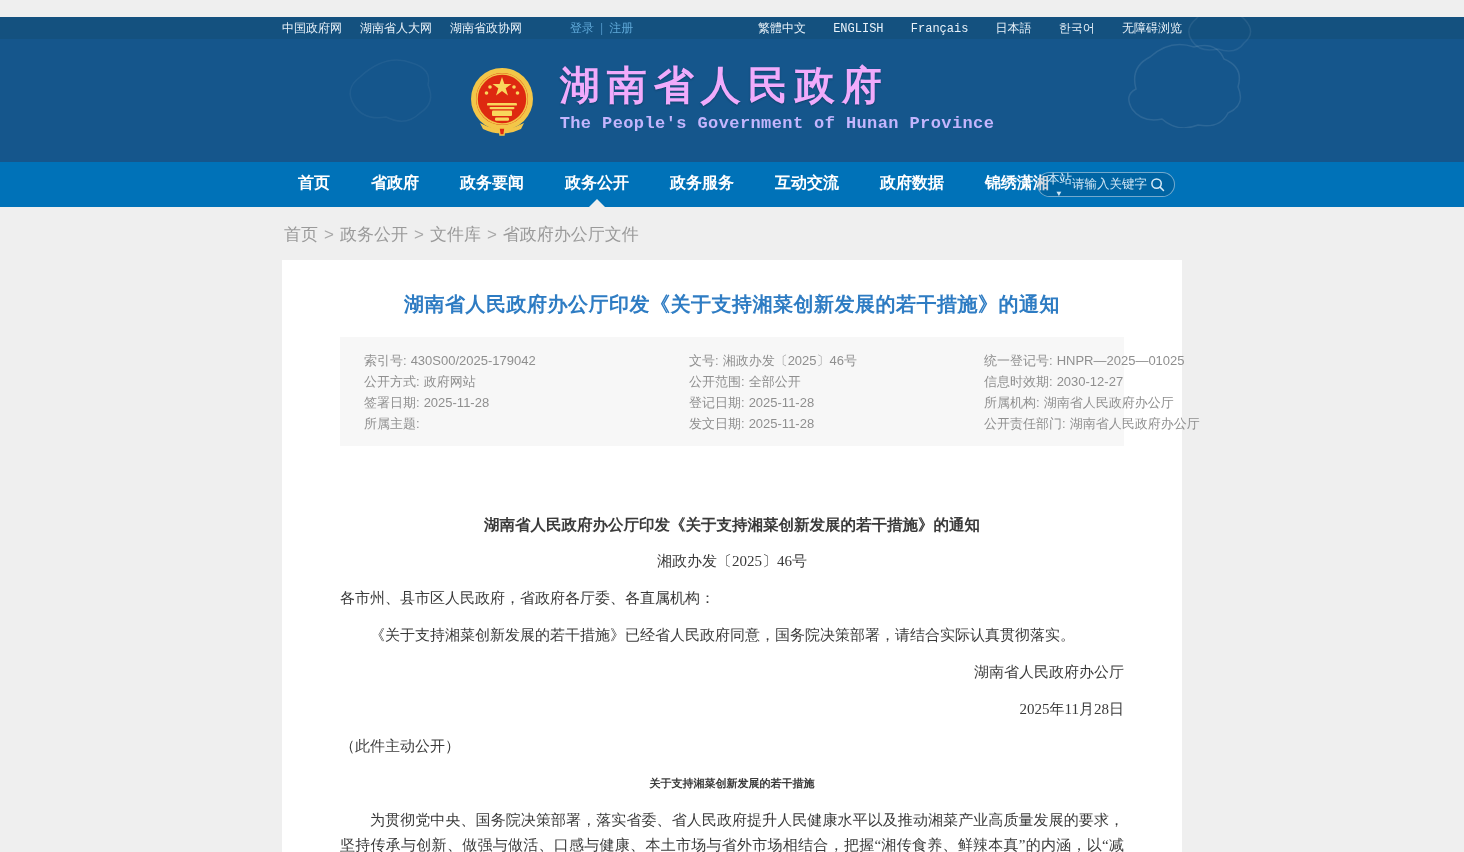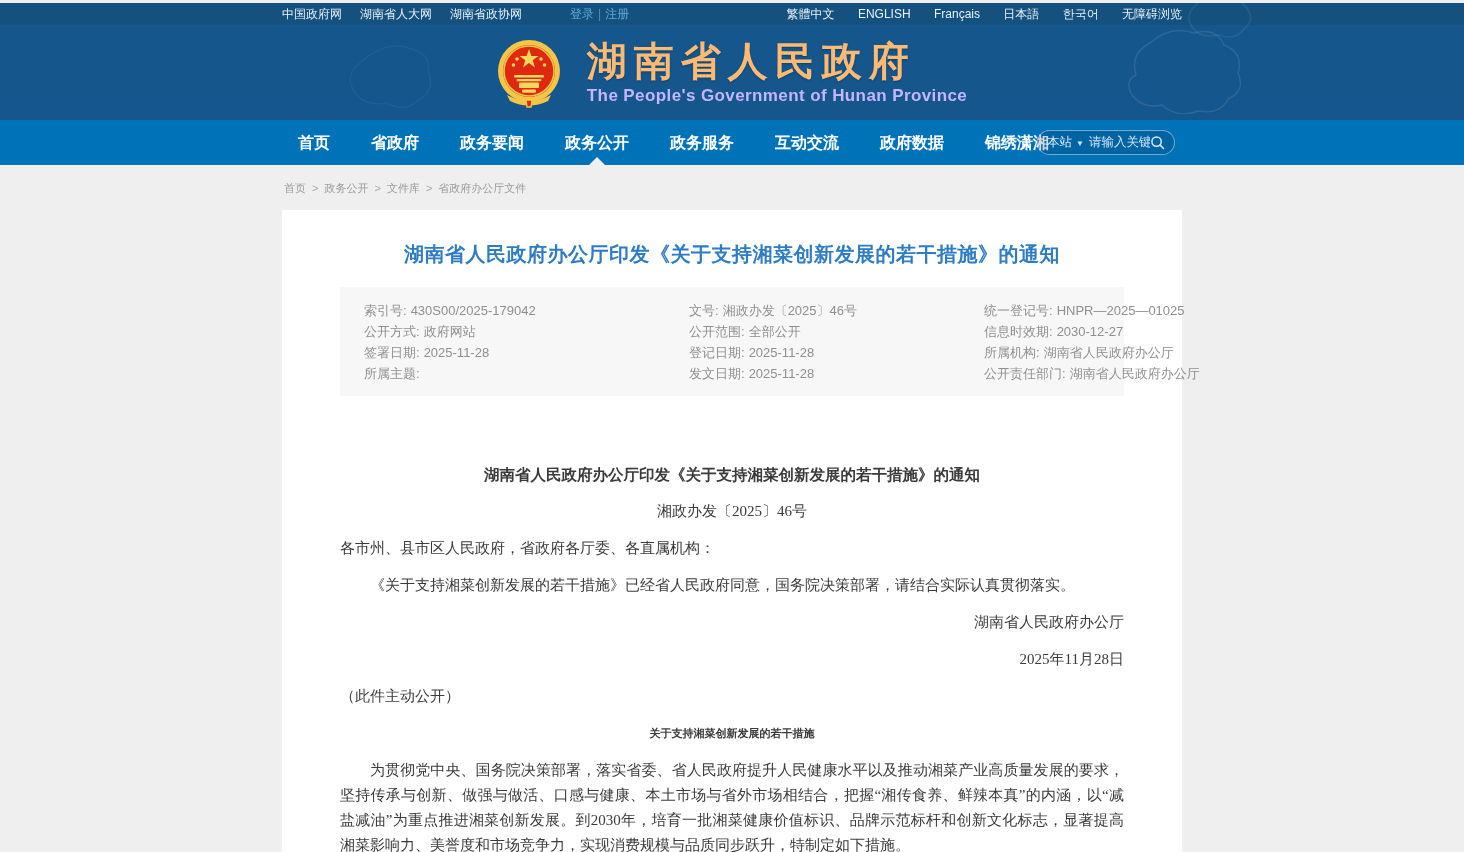--- a/index.html
+++ b/index.html
@@ -2,57 +2,57 @@
 <html><head>
 <meta charset="utf-8">
 <style>
   * { margin:0; padding:0; box-sizing:border-box; }
   html,body { width:1464px; height:852px; overflow:hidden; background:#efefef;
               font-family:"Liberation Sans","DejaVu Sans",sans-serif; }
 
   
   .masthead { background:#15568c; position:relative; }
   .map-deco { position:absolute; inset:0; pointer-events:none; }
-  .container { width:900px; margin:3px auto; position:relative; }
+  .container { width:900px; margin:17px auto; position:relative;font-family:Liberation Mono, monospace; }
 
   .topbar { height:22px; font-size:12px; background:#14517f; }
   .topbar .container { display:flex; align-items:center; height:22px; }
   .topbar a { text-decoration:none; color:#e9f2f9; margin-right:18px; cursor:pointer; }
   .auth { margin-left:26px; color:#5fa8d8; }
   .auth a { color:#5fa8d8; margin:0 4px; }
   .auth .sep { color:#4a8fc0; }
   .topbar .spacer { flex:1; }
   .topbar .lang a { margin-right:0; margin-left:20px; }
 
   .header { height:89px; }
   .header .container { height:89px; display:flex; align-items:center; justify-content:center; }
   .logo-group { display:flex; align-items:center; cursor:pointer; }
   .emblem { width:64px; height:72px; margin-right:26px; }
-  .site-name { color:#fdba74; font-size:40px; font-weight:bold; letter-spacing:7px;
+  .site-name { color:#f0abfc; font-size:40px; font-weight:bold; letter-spacing:7px;
                line-height:42px; text-shadow:0 1px 2px rgba(0,0,0,.25); }
   .site-name-en { color:#c4b5fd; font-size:17px; font-weight:bold; letter-spacing:.4px; margin-top:4px; }
 
   
   .nav { background:#0072b8; height:45px; }
   .nav .container { display:flex; align-items:center; height:45px; padding-left:16px; }
   .nav-item { position:relative; color:#ffffff; font-size:16px; font-weight:bold;
               text-decoration:none; margin-right:41px; height:45px; line-height:45px; cursor:pointer; }
   .nav-item.active::after { content:""; position:absolute; left:50%; bottom:0; margin-left:-8px;
               border-left:8px solid transparent; border-right:8px solid transparent;
               border-bottom:8px solid #efefef; }
   .search-box { position:absolute; right:7px; top:10px; width:138px; height:25px;
               border:1px solid rgba(255,255,255,.45); border-radius:13px; background:rgba(0,40,70,.18);
               display:flex; align-items:center; padding:0 9px; color:#d8ecf9; font-size:12.5px; cursor:text; }
-  .search-scope { display:flex; align-items:center; cursor:pointer; white-space:nowrap; }
+  .search-scope { display:flex; align-items:center; cursor:pointer; white-space:nowrap;flex-direction:column; }
   .caret { font-size:8px; margin:1px 5px 0 4px; color:#cfe6f5; }
   .search-placeholder { flex:1; color:#cfe6f5; white-space:nowrap; overflow:hidden; }
   .search-btn { width:15px; height:15px; flex:0 0 auto; cursor:pointer; }
 
   
-  .breadcrumb { width:900px; margin:0 auto; padding:16px 2px 14px; font-size:11px; color:#9a9a9a; }
+  .breadcrumb { width:900px; margin:0 auto; padding:16px 2px 14px; font-size:17px; color:#9a9a9a; }
   .breadcrumb a { color:#9a9a9a; text-decoration:none; cursor:pointer; }
   .breadcrumb .bsep { margin:0 6px; color:#a8a8a8; }
 
   
   .panel { width:900px; margin:0 auto; background:#ffffff; min-height:652px; padding-top:31px; }
   .article-title { text-align:center; color:#2e7cc3; font-size:20px; font-weight:bold;
                    padding:0 40px; letter-spacing:.5px; }
 
   .meta-grid { width:784px; margin:19px auto 0; background:#f7f7f7; padding:13px 0 12px;
                display:grid; grid-template-columns:286px 256px 242px;gap:39px; }

